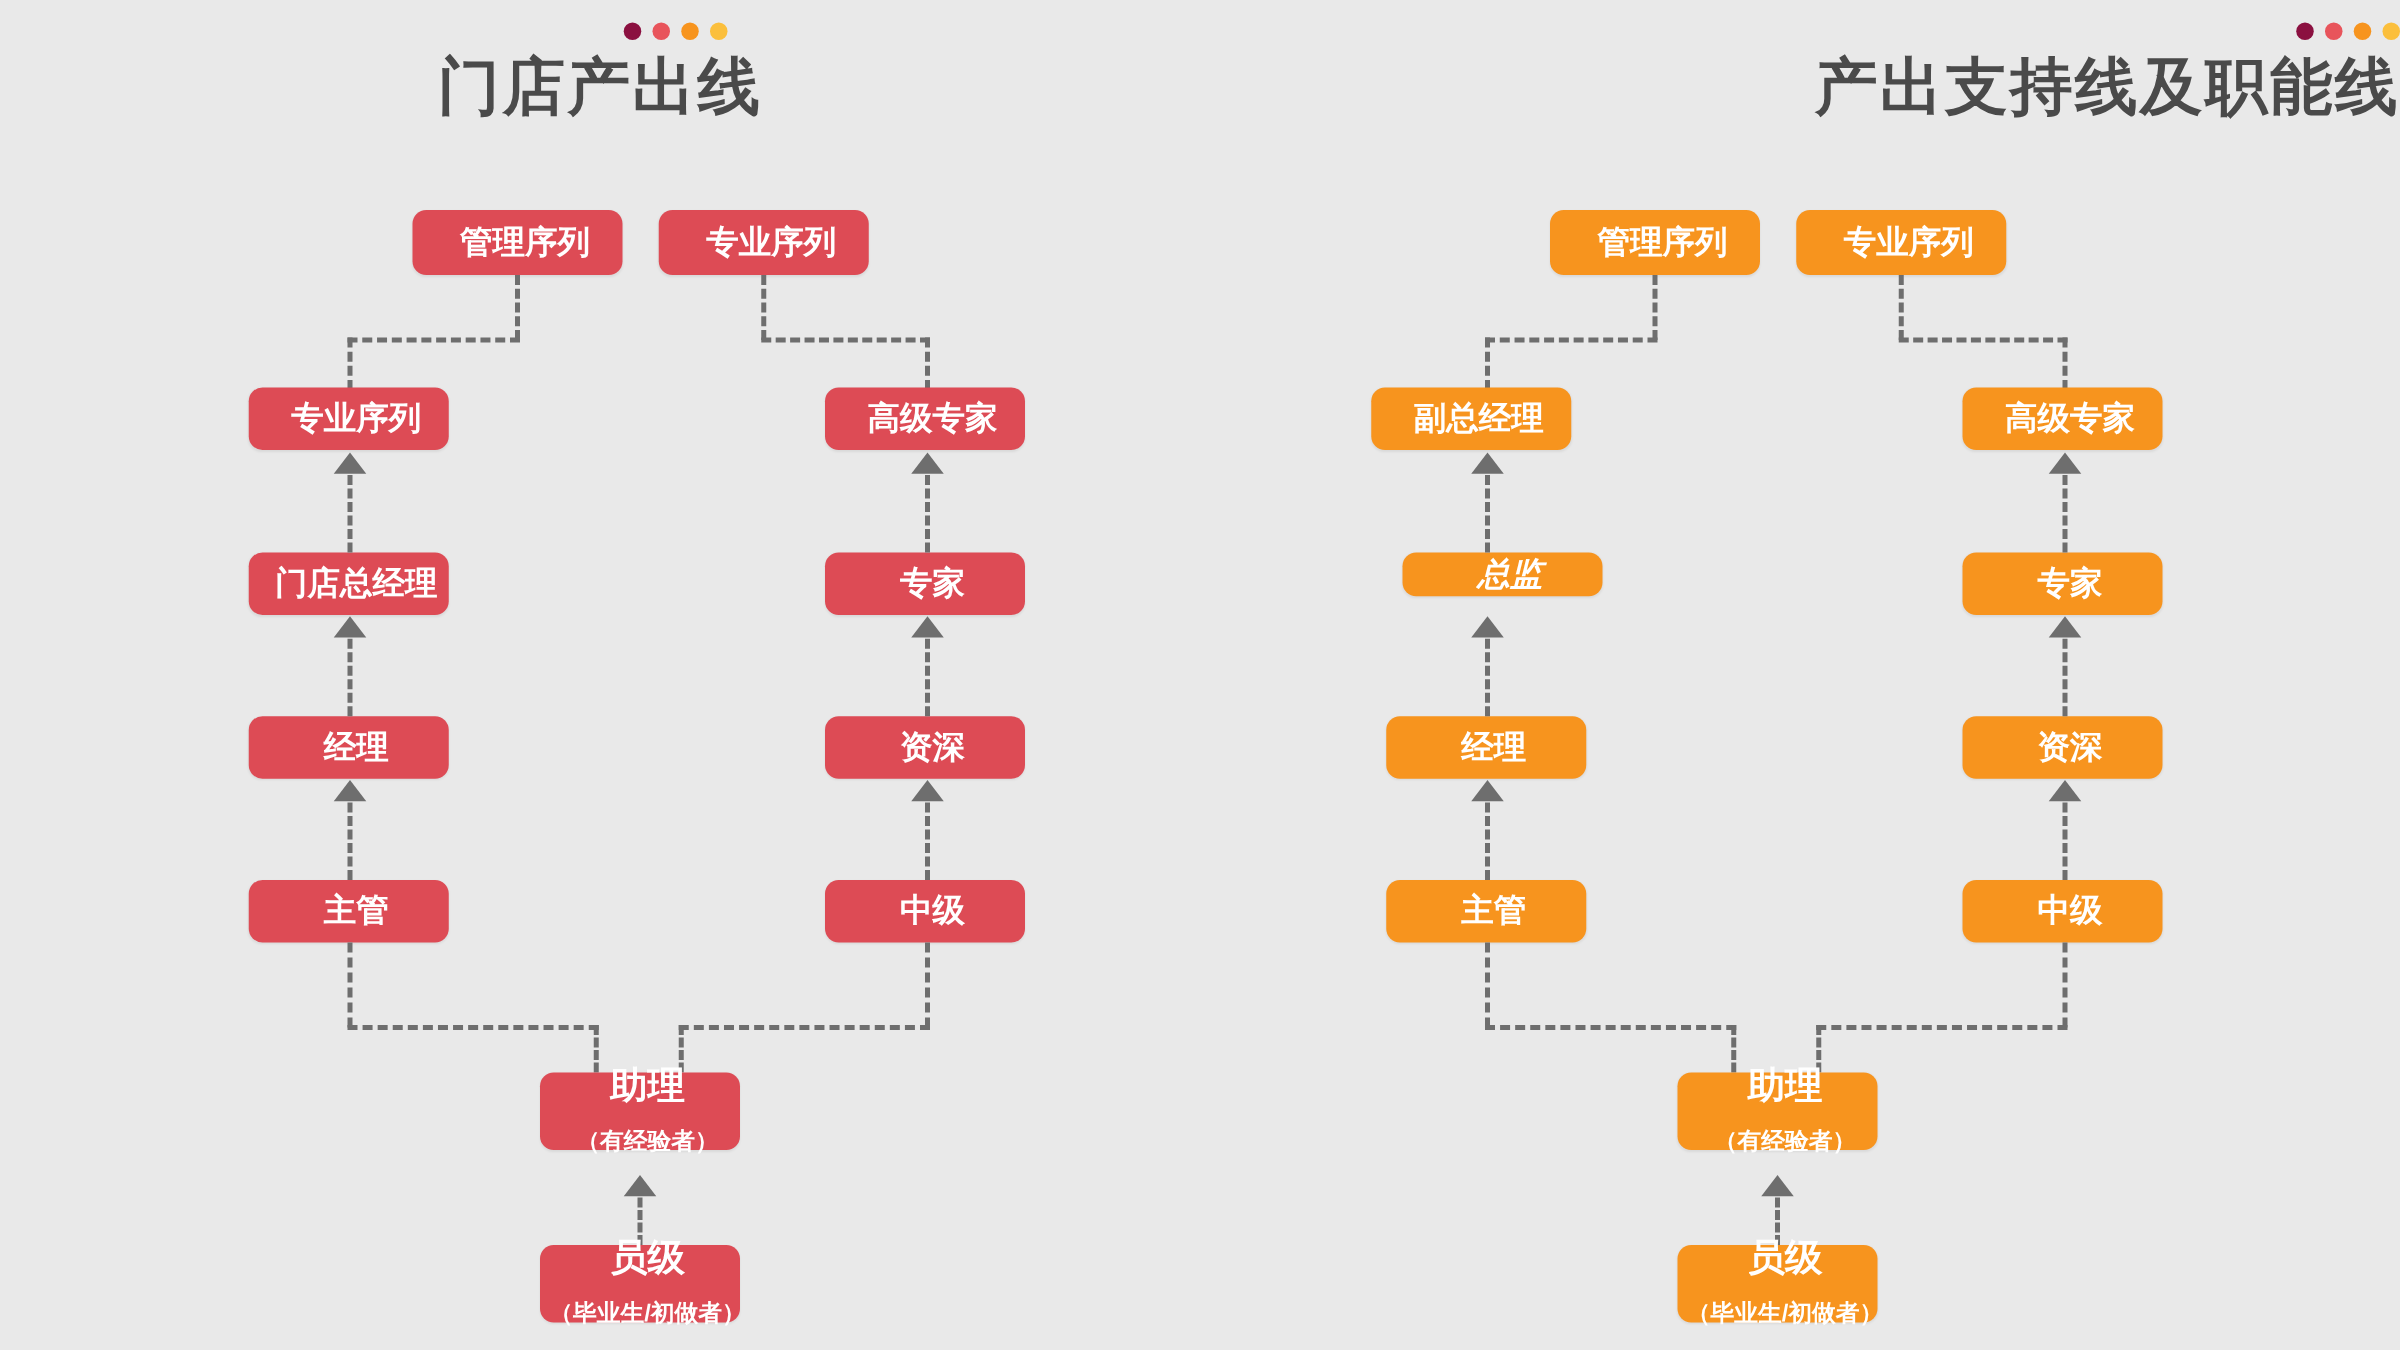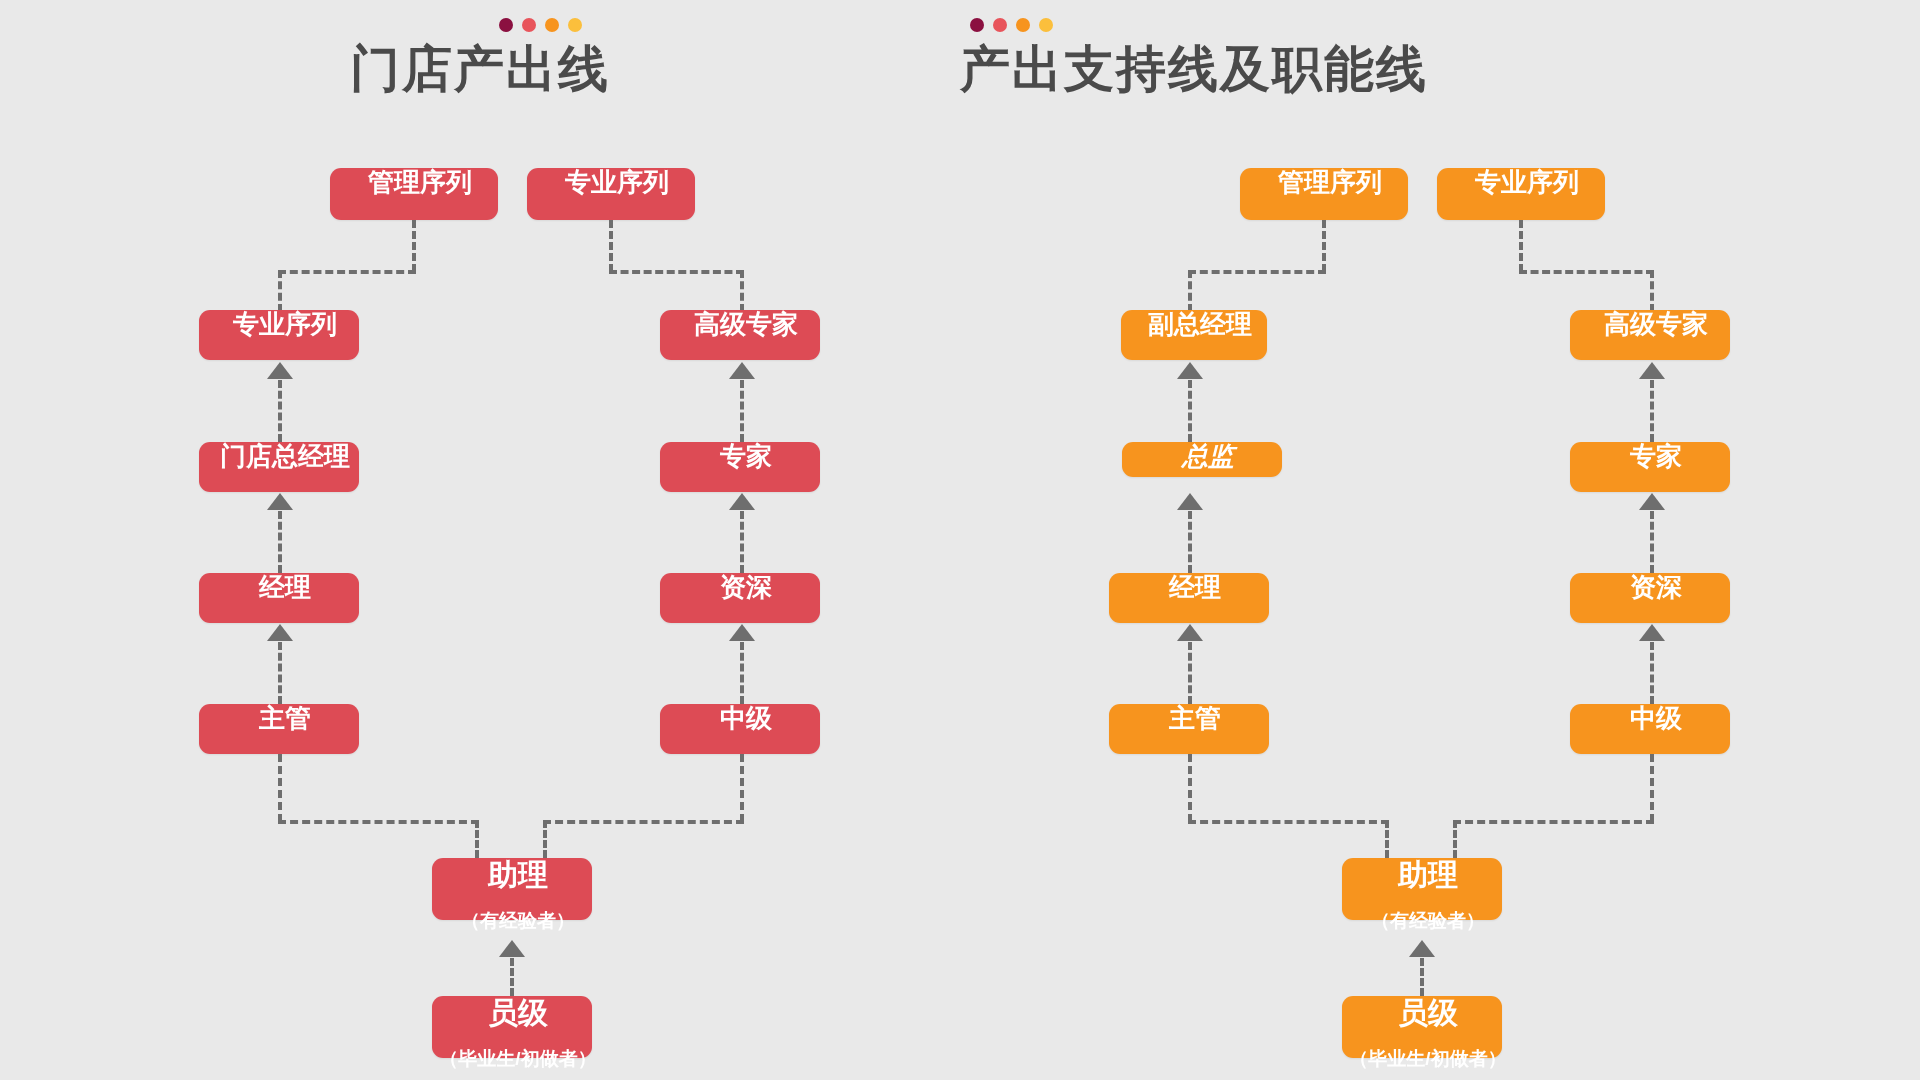--- a/index.html
+++ b/index.html
@@ -11,37 +11,37 @@
   }
   #stage { position: relative; width: 1920px; height: 1080px; background: #e9e9e9; }
 
   .panel { position: absolute; top: 0; width: 960px; height: 1080px; }
   #panel-left  { left: 0; }
   #panel-right { left: 960px; }
 
   
   .panel-header {
     position: absolute; left: 0; width: 960px; top: 18px;
-    display: flex; flex-direction: column; align-items: flex-start;
+    display: flex; flex-direction: column; align-items: flex-end;
   }
   .dots { display: flex; gap: 9px; margin-bottom: 6px; }
   .dot { width: 14px; height: 14px; border-radius: 50%; }
   .panel-title {
     font-size: 50px; font-weight: 700; color: #4a4a4a;
     letter-spacing: 2px; line-height: 1.25; white-space: nowrap;
   }
   #panel-left .panel-header { align-items: center; }
   #panel-left .dots { margin-left: 120px; }
   #panel-right .dots { margin-left: 10px; }
 
   
   .node {
     position: absolute;
     display: flex; flex-direction: column;
-    align-items: center; 
+    align-items: center; justify-content: center;
     border-radius: 11px;
     color: #ffffff;
     text-align: center;
     box-shadow: 0 1px 2px rgba(0,0,0,0.07);
     padding-left: 12px;
   }
   .node .l1 { font-size: 26px; font-weight: 700; line-height: 1.15; white-space: nowrap; }
   .node .l2 { font-size: 19px; font-weight: 700; line-height: 1.2; white-space: nowrap; margin-top: 17px; }
   .node.tall .l1 { font-size: 30px; }
 
@@ -179,21 +179,21 @@
     </div>
 
     <div class="dash-v" style="left:362px; top:220px; height:52px;"></div>
     <div class="dash-h" style="left:228px; top:270px; width:138px;"></div>
     <div class="dash-v" style="left:228px; top:270px; height:42px;"></div>
 
     <div class="dash-v" style="left:559px; top:220px; height:52px;"></div>
     <div class="dash-h" style="left:559px; top:270px; width:135px;"></div>
     <div class="dash-v" style="left:690px; top:270px; height:42px;"></div>
 
-    <div class="node orange" style="left:161px; top:310px; width:146px; height:50px;font-family:Liberation Serif, serif;">
+    <div class="node orange" style="left:137px; top:310px; width:160px; height:50px;font-family:Liberation Serif, serif;">
       <span class="l1">副总经理</span>
     </div>
     <div class="node orange" style="left:162px; top:442px; width:160px; height:35px;font-style:italic;">
       <span class="l1">总监</span>
     </div>
     <div class="node orange" style="left:149px; top:573px; width:160px; height:50px;">
       <span class="l1">经理</span>
     </div>
     <div class="node orange" style="left:149px; top:704px; width:160px; height:50px;">
       <span class="l1">主管</span>

